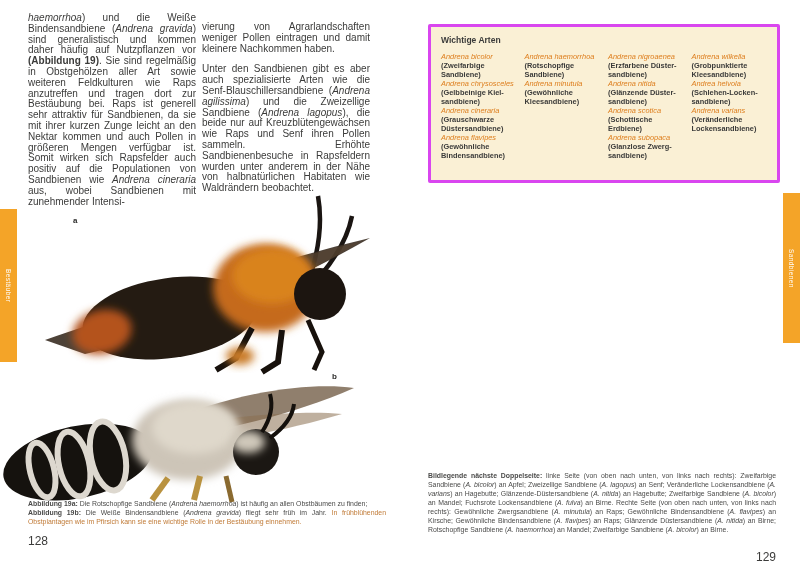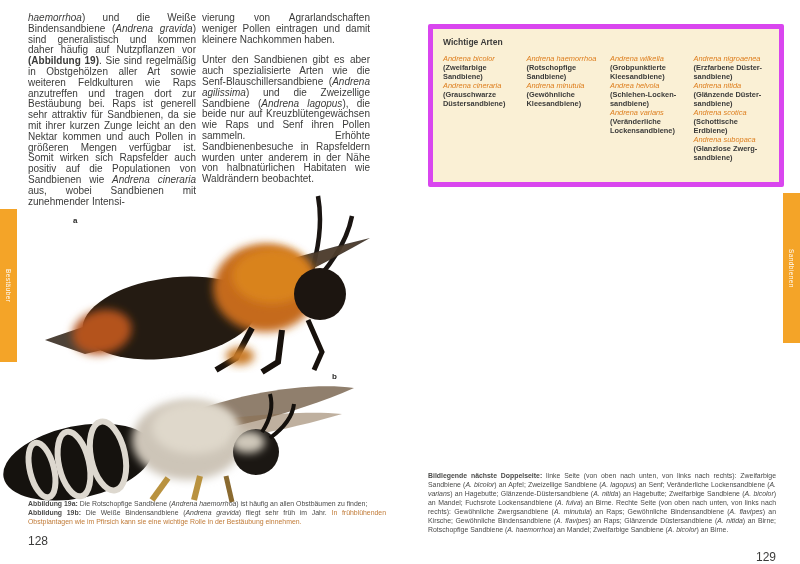--- a/index.html
+++ b/index.html
@@ -13,21 +13,21 @@
   }
   .bodytext p{margin:0 0 10px 0;}
   .figlabel{position:absolute;font-size:8px;font-weight:bold;color:#2b2b2a;}
   .caption{
     position:absolute;font-size:6.9px;line-height:9px;text-align:justify;color:#4a4a49;
   }
   .pagenum{position:absolute;font-size:12px;color:#3b3b3a;}
   
   .speciesbox{
     position:absolute;left:428px;top:24px;width:326px;height:137px;
-    background:#faf0d5;border:5px solid #d946ef;border-radius:2px;
+    background:#faf0d5;border:3px solid #d946ef;border-radius:2px;
     padding:8px 10px;
   }
   .speciesbox .boxtitle{
     font-size:8.5px;font-weight:bold;color:#3b3b3a;margin:0 0 7px 0;
   }
   .speciescols{display:flex;gap:8px;}
   .speciescol{flex:1;font-size:7.4px;line-height:9px;}
   .entry{margin:0;}
   .entry .latin{font-style:italic;color:#dd7d1c;}
   .entry .german{font-weight:bold;color:#3b3b3a;}
@@ -45,21 +45,21 @@
   .beefig svg{display:block;width:100%;height:100%;}
 </style>
 </head>
 <body>
 
 <div id="spread">
 
   <div>
     <div class="bodytext" style="left:28px;top:13px;width:168px;"><span style="font-style: italic;">haemorrhoa</span><span>) und die Weiße Bindensandbiene (</span><span style="font-style: italic;">Andrena gravida</span><span>) sind generalistisch und kommen daher häufig auf Nutzpflanzen vor </span><span style="font-weight: bold;">(Abbildung 19)</span><span>. Sie sind regelmäßig in Obstgehölzen aller Art sowie weiteren Feldkulturen wie Raps anzutreffen und tragen dort zur Bestäubung bei. Raps ist generell sehr attraktiv für Sandbienen, da sie mit ihrer kurzen Zunge leicht an den Nektar kommen und auch Pollen in größeren Mengen verfügbar ist. Somit wirken sich Rapsfelder auch positiv auf die Populationen von Sandbienen wie </span><span style="font-style: italic;">Andrena cineraria</span><span> aus, wobei Sandbienen mit zunehmender Intensi-</span></div>
 
-    <div class="bodytext" style="left:202px;top:13px;width:168px;">
+    <div class="bodytext" style="left:202px;top:22px;width:168px;">
       <p><span>vierung von Agrarlandschaften weniger Pollen eintragen und damit kleinere Nachkommen haben.</span></p>
       <p><span>Unter den Sandbienen gibt es aber auch spezialisierte Arten wie die Senf-Blauschillersandbiene (</span><span style="font-style: italic;">Andrena agilissima</span><span>) und die Zweizellige Sandbiene (</span><span style="font-style: italic;">Andrena lagopus</span><span>), die beide nur auf Kreuzblütengewächsen wie Raps und Senf ihren Pollen sammeln. Erhöhte Sandbienenbesuche in Rapsfeldern wurden unter anderem in der Nähe von halbnatürlichen Habitaten wie Waldrändern beobachtet.</span></p>
     </div>
 
     <div class="beefig" style="left:40px;top:190px;width:350px;height:186px;">
       <svg viewBox="0 0 350 186">
         <defs>
           <filter id="fz" x="-40%" y="-40%" width="180%" height="180%">
             <feGaussianBlur stdDeviation="4"></feGaussianBlur>
           </filter>
@@ -128,70 +128,78 @@
     <div class="speciesbox">
       <p class="boxtitle">Wichtige Arten</p>
       <div class="speciescols">
 
         <div class="speciescol">
           <div class="entry">
             <span class="latin">Andrena bicolor</span>
             <span class="german">(Zweifarbige Sandbiene)</span>
           </div>
           <div class="entry">
+            <span class="latin">Andrena chrysosceles</span>
+            <span class="german">(Gelbbeinige Kiel-sandbiene)</span>
+          </div>
+          <div class="entry">
             <span class="latin">Andrena cineraria</span>
             <span class="german">(Grauschwarze Düstersandbiene)</span>
           </div>
+          <div class="entry">
+            <span class="latin">Andrena flavipes</span>
+            <span class="german">(Gewöhnliche Bindensandbiene)</span>
+          </div>
         </div>
 
         <div class="speciescol">
           <div class="entry">
             <span class="latin">Andrena haemorrhoa</span>
             <span class="german">(Rotschopfige Sandbiene)</span>
           </div>
           <div class="entry">
             <span class="latin">Andrena minutula</span>
             <span class="german">(Gewöhnliche Kleesandbiene)</span>
           </div>
         </div>
 
         <div class="speciescol">
           <div class="entry">
+            <span class="latin">Andrena nigroaenea</span>
+            <span class="german">(Erzfarbene Düster-sandbiene)</span>
+          </div>
+          <div class="entry">
+            <span class="latin">Andrena nitida</span>
+            <span class="german">(Glänzende Düster-sandbiene)</span>
+          </div>
+          <div class="entry">
+            <span class="latin">Andrena scotica</span>
+            <span class="german">(Schottische Erdbiene)</span>
+          </div>
+          <div class="entry">
+            <span class="latin">Andrena subopaca</span>
+            <span class="german">(Glanzlose Zwerg-sandbiene)</span>
+          </div>
+        </div>
+
+        <div class="speciescol">
+          <div class="entry">
             <span class="latin">Andrena wilkella</span>
             <span class="german">(Grobpunktierte Kleesandbiene)</span>
           </div>
           <div class="entry">
             <span class="latin">Andrea helvola</span>
             <span class="german">(Schlehen-Locken-sandbiene)</span>
           </div>
           <div class="entry">
             <span class="latin">Andrena varians</span>
             <span class="german">(Veränderliche Lockensandbiene)</span>
           </div>
         </div>
 
-        <div class="speciescol">
-          <div class="entry">
-            <span class="latin">Andrena nigroaenea</span>
-            <span class="german">(Erzfarbene Düster-sandbiene)</span>
-          </div>
-          <div class="entry">
-            <span class="latin">Andrena nitida</span>
-            <span class="german">(Glänzende Düster-sandbiene)</span>
-          </div>
-          <div class="entry">
-            <span class="latin">Andrena scotica</span>
-            <span class="german">(Schottische Erdbiene)</span>
-          </div>
-          <div class="entry">
-            <span class="latin">Andrena subopaca</span>
-            <span class="german">(Glanzlose Zwerg-sandbiene)</span>
-          </div>
-        </div>
-
       </div>
     </div>
 
     <div class="caption" style="left:428px;top:471px;width:348px;"><span style="font-weight: bold;">Bildlegende nächste Doppelseite:</span><span> linke Seite (von oben nach unten, von links nach rechts): Zweifarbige Sandbiene (</span><span style="font-style: italic;">A. bicolor</span><span>) an Apfel; Zweizellige Sandbiene (</span><span style="font-style: italic;">A. lagopus</span><span>) an Senf; Veränderliche Lockensandbiene (</span><span style="font-style: italic;">A. varians</span><span>) an Hagebutte; Glänzende-Düstersandbiene (</span><span style="font-style: italic;">A. nitida</span><span>) an Hagebutte; Zweifarbige Sandbiene (</span><span style="font-style: italic;">A. bicolor</span><span>) an Mandel; Fuchsrote Lockensandbiene (</span><span style="font-style: italic;">A. fulva</span><span>) an Birne. Rechte Seite (von oben nach unten, von links nach rechts): Gewöhnliche Zwergsandbiene (</span><span style="font-style: italic;">A. minutula</span><span>) an Raps; Gewöhnliche Bindensandbiene (</span><span style="font-style: italic;">A. flavipes</span><span>) an Kirsche; Gewöhnliche Bindensandbiene (</span><span style="font-style: italic;">A. flavipes</span><span>) an Raps; Glänzende Düstersandbiene (</span><span style="font-style: italic;">A. nitida</span><span>) an Birne; Rotschopfige Sandbiene (</span><span style="font-style: italic;">A. haemorrhoa</span><span>) an Mandel; Zweifarbige Sandbiene (</span><span style="font-style: italic;">A. bicolor</span><span>) an Birne.</span></div>
 
     <div class="pagenum" style="left:428px;top:534px;width:348px;text-align:right;margin-top:16px;">129</div>
   </div>
 
   <div class="tab" id="tab-left">
     <span>Bestäuber</span>

